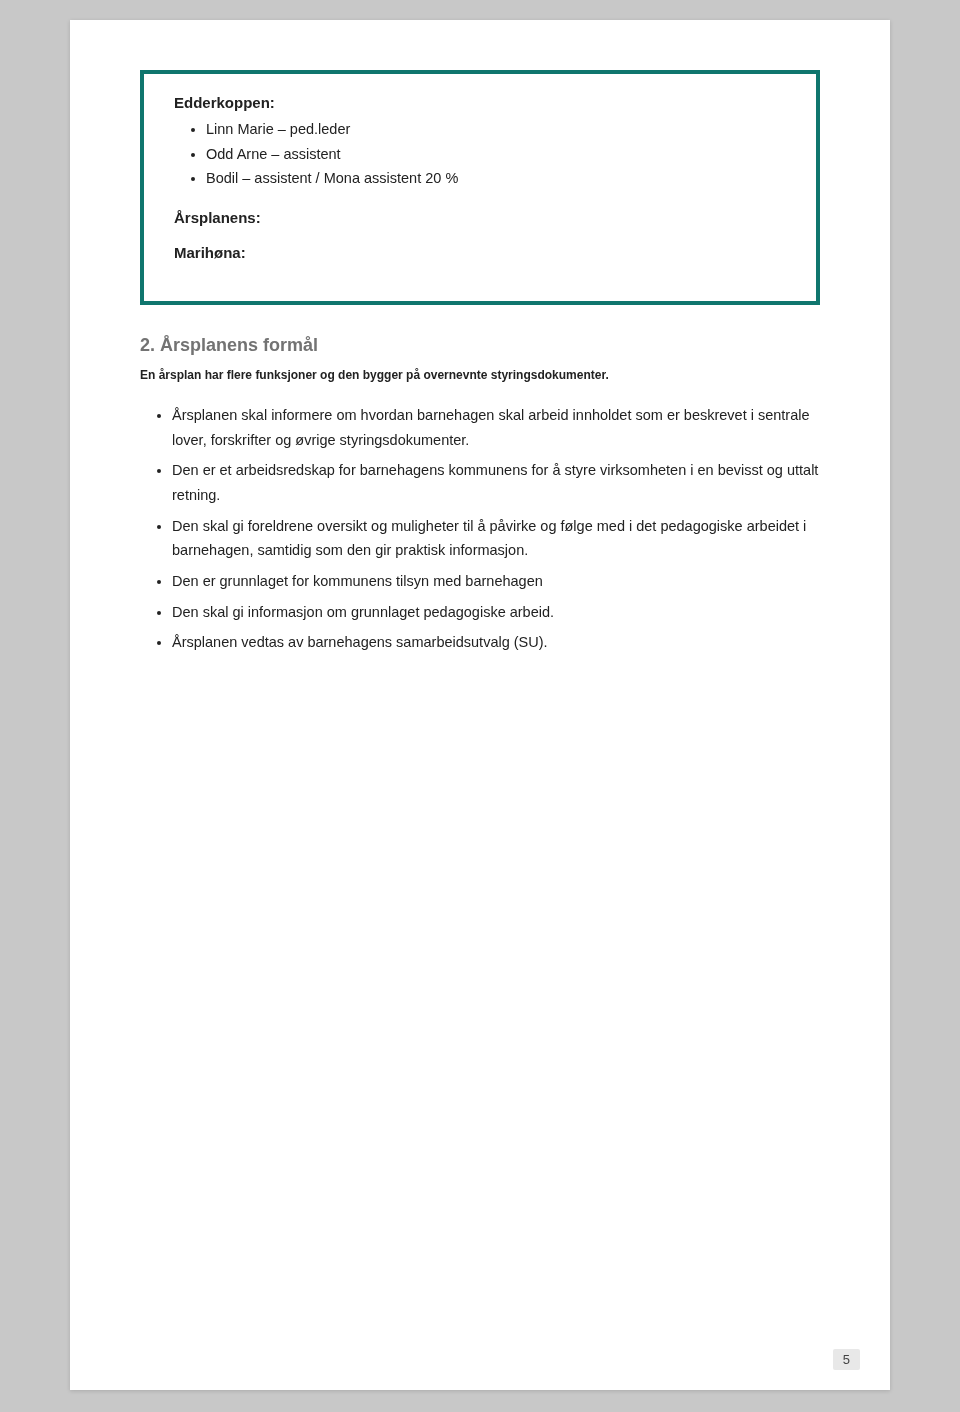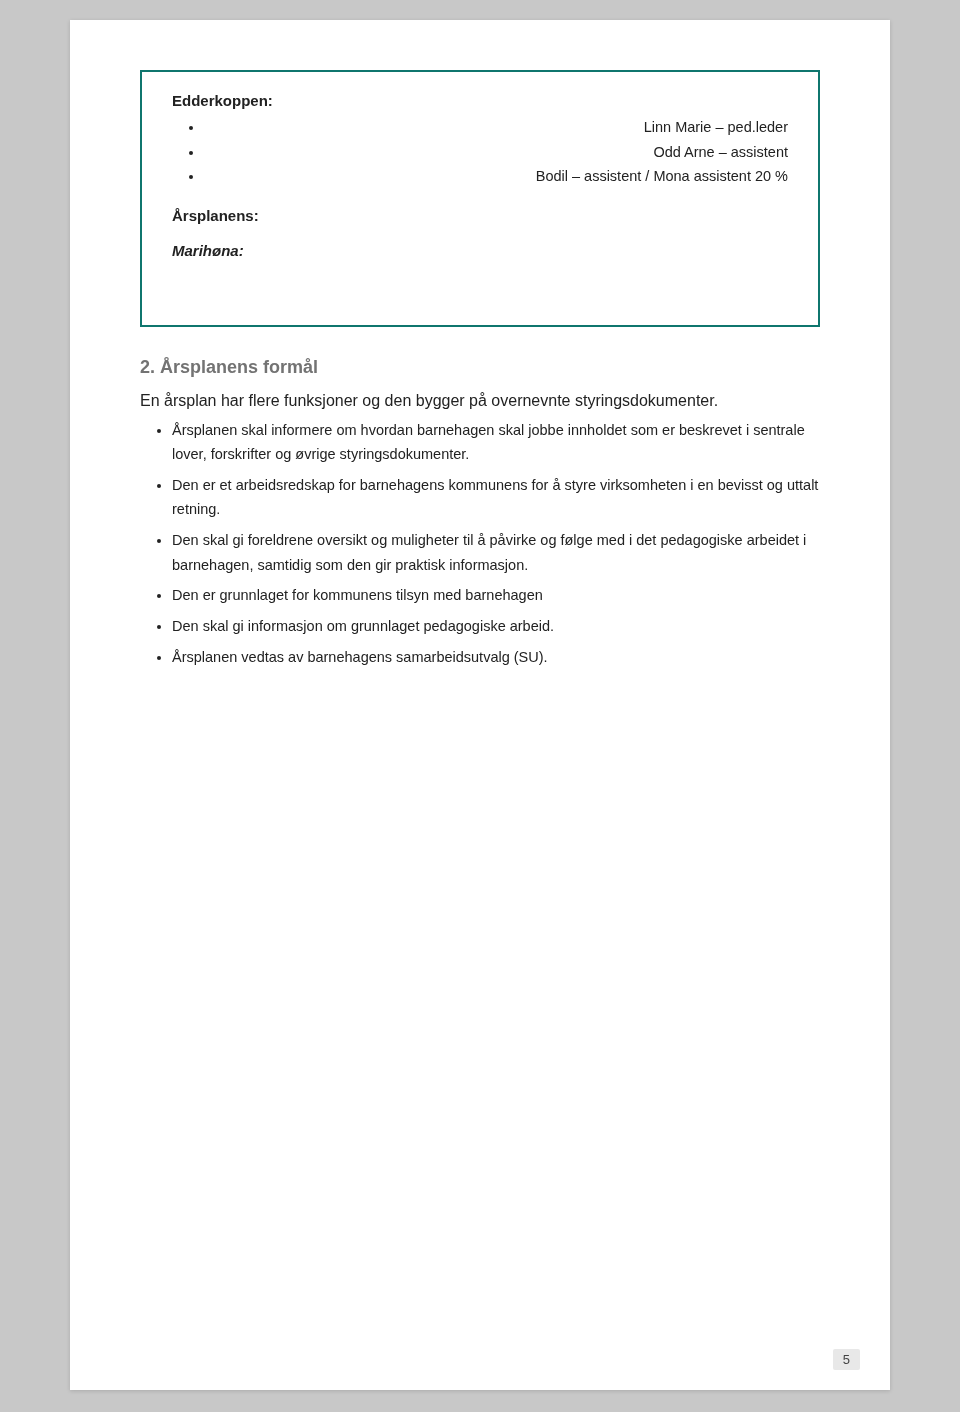--- a/index.html
+++ b/index.html
@@ -35,52 +35,51 @@
       font-size: 15px;
       font-weight: bold;
       color: #222;
       margin-bottom: 6px;
     }
 
     ul.bullet-list {
       list-style: disc;
       margin-left: 32px;
       margin-bottom: 4px;
-      text-align: right;
     }
 
     ul.bullet-list li {
       font-size: 14.5px;
       color: #222;
       line-height: 1.7;
     }
 
     .marihona-section {
       margin-top: 10px;
-      margin-bottom: 46px;
-      font-style: italic;
+      margin-bottom: 20px;
     }
 
     .marihona-inner-list {
       margin-left: 32px;
     }
 
     .chapter-title {
       font-size: 18px;
       font-weight: bold;
       color: #737373;
       margin-bottom: 10px;
       margin-top: 10px;
     }
 
     .chapter-intro {
-      font-size: 16px;
+      font-size: 12px;
       color: #222;
-      margin-bottom: 4px;
+      margin-bottom: 18px;
       line-height: 1.6;
+      font-weight: bold;
     }
 
     ul.chapter-list {
       list-style: disc;
       margin-left: 32px;
       margin-bottom: 6px;
     }
 
     ul.chapter-list li {
       font-size: 14.5px;
@@ -94,21 +93,21 @@
       bottom: 20px;
       right: 30px;
       font-size: 13px;
       color: #444;
       background: #e8e8e8;
       padding: 3px 10px;
       border-radius: 2px;
     }
 
     .border-box {
-      border: 2px solid #0f766e;
+      border: 4px solid #0f766e;
       padding: 20px 30px 20px 30px;
       margin-bottom: 30px;
     }
   </style>
 </head>
 <body>
 
 <div class="page">
 
   <div class="border-box">
@@ -133,21 +132,21 @@
   </div>
 
   <div>
     <div class="chapter-title">
       <span>2.</span>
       <span> </span>
       <span>Årsplanens formål</span>
     </div>
     <p class="chapter-intro">En årsplan har flere funksjoner og den bygger på overnevnte styringsdokumenter.</p>
     <ul class="chapter-list">
-      <li>Årsplanen skal informere om hvordan barnehagen skal jobbe innholdet som er beskrevet i sentrale lover, forskrifter og øvrige styringsdokumenter.</li>
+      <li>Årsplanen skal informere om hvordan barnehagen skal arbeid innholdet som er beskrevet i sentrale lover, forskrifter og øvrige styringsdokumenter.</li>
       <li>Den er et arbeidsredskap for barnehagens kommunens for å styre virksomheten i en bevisst og uttalt retning.</li>
       <li>Den skal gi foreldrene oversikt og muligheter til å påvirke og følge med i det pedagogiske arbeidet i barnehagen, samtidig som den gir praktisk informasjon.</li>
       <li>Den er grunnlaget for kommunens tilsyn med barnehagen</li>
       <li>Den skal gi informasjon om grunnlaget pedagogiske arbeid.</li>
       <li>Årsplanen vedtas av barnehagens samarbeidsutvalg (SU).</li>
     </ul>
   </div>
 
   <div class="page-number">5</div>
 </div>

